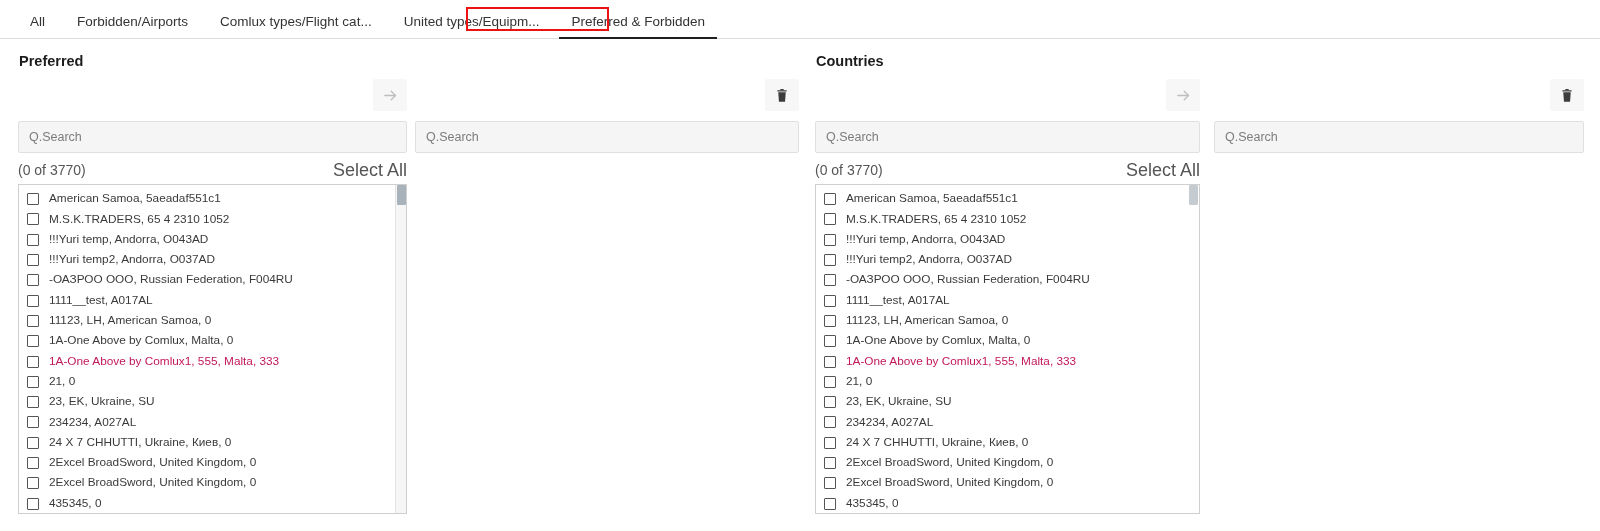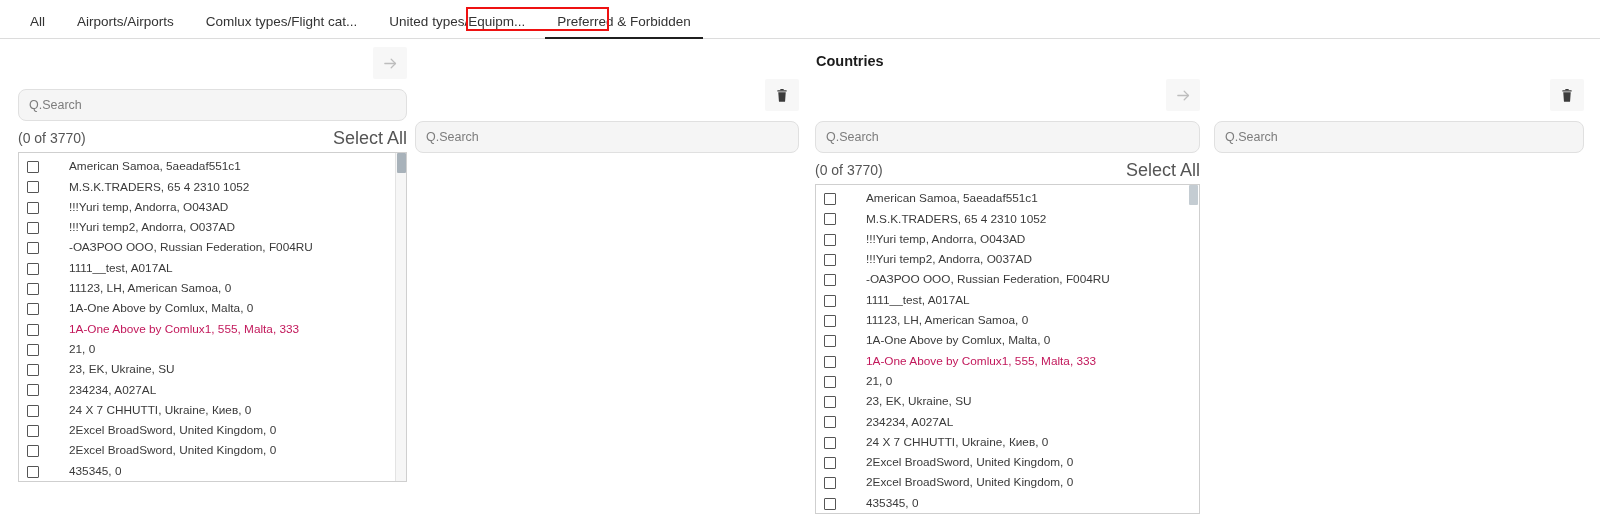--- a/index.html
+++ b/index.html
@@ -97,21 +97,21 @@
     padding: 0;
   }
   .iconbtn.right { right: 0; }
   .iconbtn svg { display:block; }
 
   
   .searchbox {
     height: 32px;
     background: #f5f5f5;
     border: 1px solid #e0e0e0;
-    border-radius: 8px;
+    border-radius: 2px;
     display: flex;
     align-items: center;
     padding: 0 10px;
     margin-top: 2px;
   }
   .searchbox input {
     all: unset;
     flex: 1;
     font-size: 12.5px;
     color: #333;
@@ -159,21 +159,20 @@
     flex: 0 0 auto;
     margin-right: 10px;
     cursor: pointer;
   }
   .row .lbl {
     font-size: 11.8px;
     color: #3a3a3a;
     white-space: nowrap;
     overflow: hidden;
     line-height: 1;
-    margin-left: 20px;
   }
   .row .lbl.hl { color: #c2185b; }
 
   
   .vscroll {
     position: absolute;
     top: 0; right: 0;
     width: 11px; height: 100%;
     background: #f6f6f6;
     border-left: 1px solid #e3e3e3;
@@ -190,30 +189,31 @@
   .vscroll.thin { background: transparent; border-left: none; }
   .vscroll.thin .vthumb { background: #c4ccd2; width: 9px; }
 </style>
 </head>
 <body>
 
 <div class="app">
 
   <div class="tabbar">
     <div class="tab">All</div>
-    <div class="tab">Airports/Airports</div>
+    <div class="tab">Forbidden/Airports</div>
     <div class="tab">Comlux types/Flight cat...</div>
     <div class="tab">United types/Equipm...</div>
     <div class="tab active">Preferred &amp; Forbidden</div>
     <div class="tab-highlight"></div>
   </div>
 
   <div class="columns">
 
     <div class="col col-left">
+      <div class="section-title">Preferred</div>
 
       <div class="iconrow">
         <button class="iconbtn right">
           <span>
             <svg width="17" height="17" viewBox="0 0 24 24" fill="none" stroke="#bdbdbd" stroke-width="1.8" stroke-linecap="round" stroke-linejoin="round">
               <line x1="4" y1="12" x2="19" y2="12"></line>
               <polyline points="13 6 19 12 13 18"></polyline>
             </svg>
           </span>
         </button>

